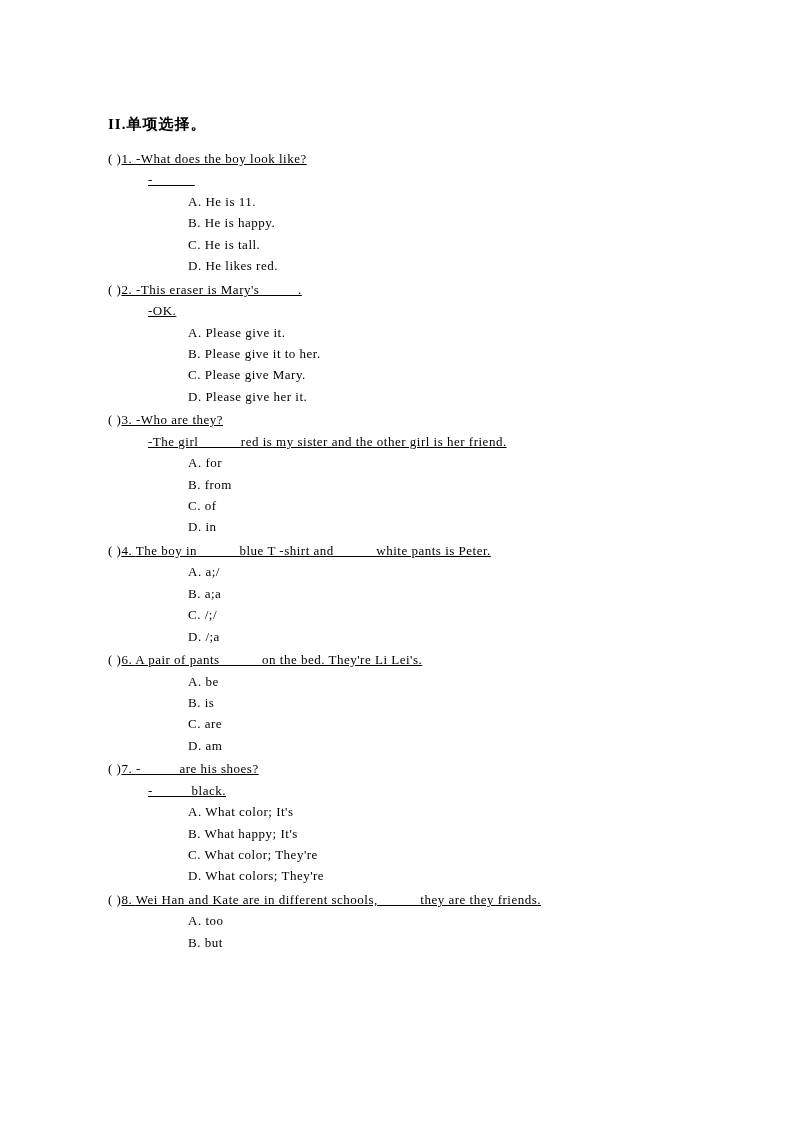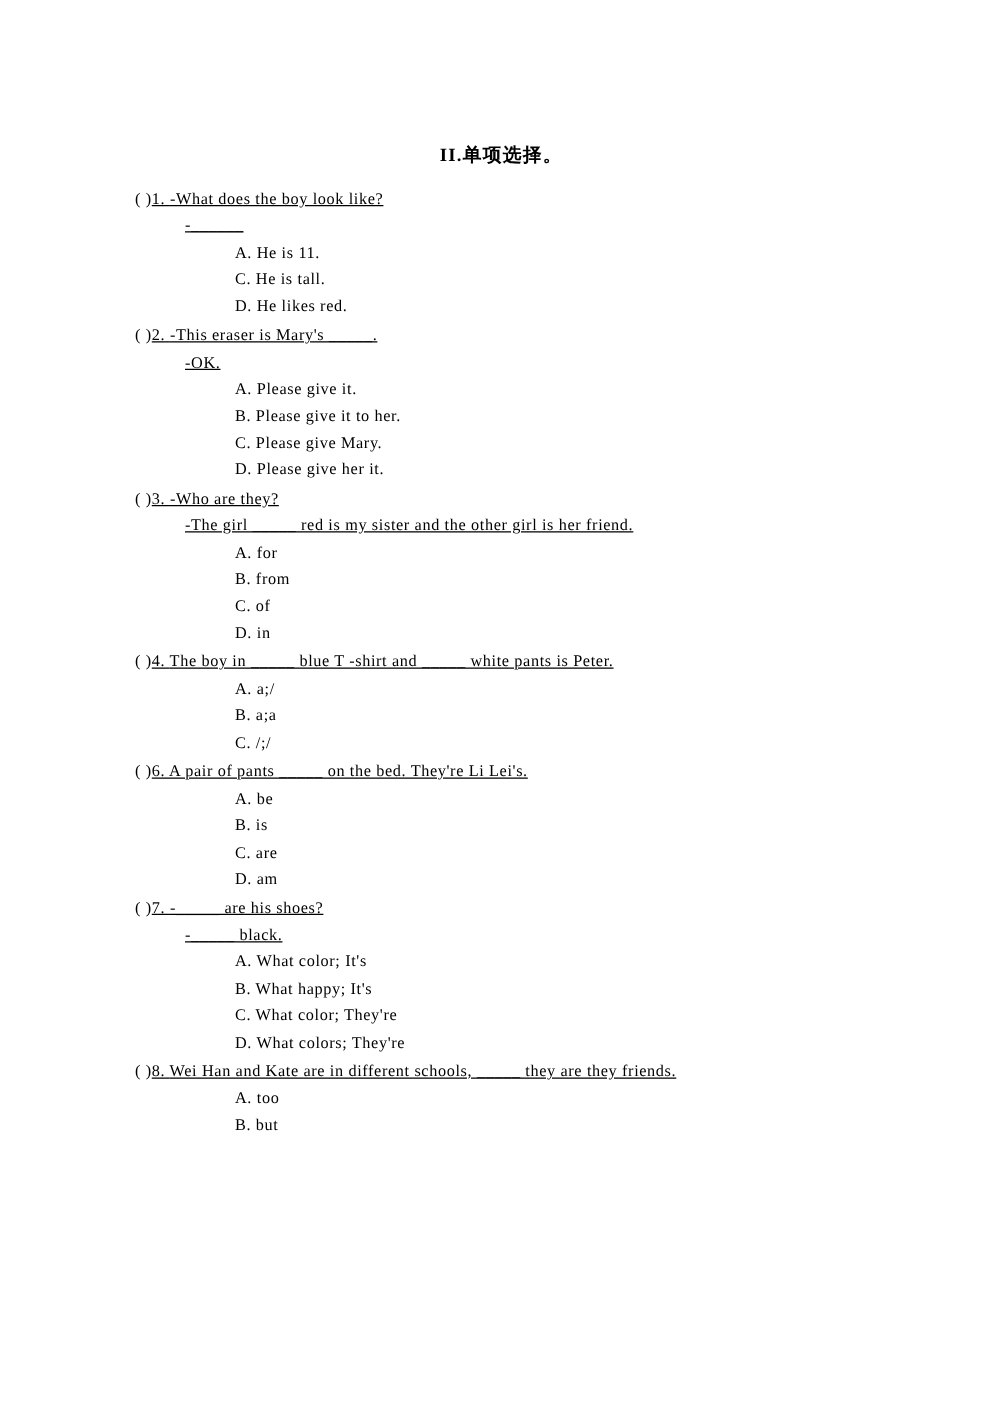--- a/index.html
+++ b/index.html
@@ -13,21 +13,20 @@
       height: 1123px;
     }
     .page {
       padding: 115px 100px 40px 108px;
     }
     .section-title {
       font-weight: bold;
       font-size: 15px;
       margin-bottom: 14px;
       letter-spacing: 1px;
-      text-align: center;
     }
     .question-block {
       margin-bottom: 2px;
     }
     .question-line {
       line-height: 1.65;
       letter-spacing: 0.5px;
       text-decoration: underline;
     }
     .paren {
@@ -45,20 +44,21 @@
 </head>
 <body>
 
 <div class="page">
   <div class="section-title">II.单项选择。</div>
   <div id="questions-container">
       <div class="question-block">
         <div class="question-line"><span class="paren">(    )</span><span>1. </span><span>-What does the boy look like?</span></div>
         <div class="question-line sub-line">-______</div>
         <div class="option">A. He is 11.</div>
+        <div class="option">B. He is happy.</div>
         <div class="option">C. He is tall.</div>
         <div class="option">D. He likes red.</div>
       </div>
       <div class="question-block">
         <div class="question-line"><span class="paren">(    )</span><span>2. </span><span>-This eraser is Mary's _____.</span></div>
         <div class="question-line sub-line">-OK.</div>
         <div class="option">A. Please give it.</div>
         <div class="option">B. Please give it to her.</div>
         <div class="option">C. Please give Mary.</div>
         <div class="option">D. Please give her it.</div>
@@ -69,20 +69,21 @@
         <div class="option">A. for</div>
         <div class="option">B. from</div>
         <div class="option">C. of</div>
         <div class="option">D. in</div>
       </div>
       <div class="question-block">
         <div class="question-line"><span class="paren">(    )</span><span>4. </span><span>The boy in _____ blue T -shirt and _____ white pants is Peter.</span></div>
         <div class="option">A. a;/</div>
         <div class="option">B. a;a</div>
         <div class="option">C. /;/</div>
+        <div class="option">D. /;a</div>
       </div>
       <div class="question-block">
         <div class="question-line"><span class="paren">(    )</span><span>6. </span><span>A pair of pants _____ on the bed. They're Li Lei's.</span></div>
         <div class="option">A. be</div>
         <div class="option">B. is</div>
         <div class="option">C. are</div>
         <div class="option">D. am</div>
       </div>
       <div class="question-block">
         <div class="question-line"><span class="paren">(    )</span><span>7. </span><span>-_____ are his shoes?</span></div>

